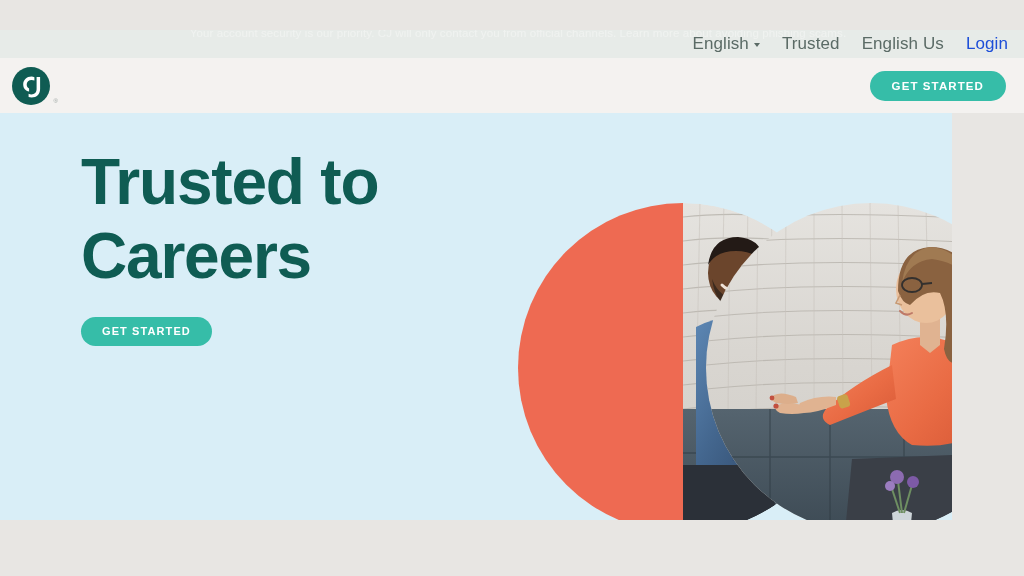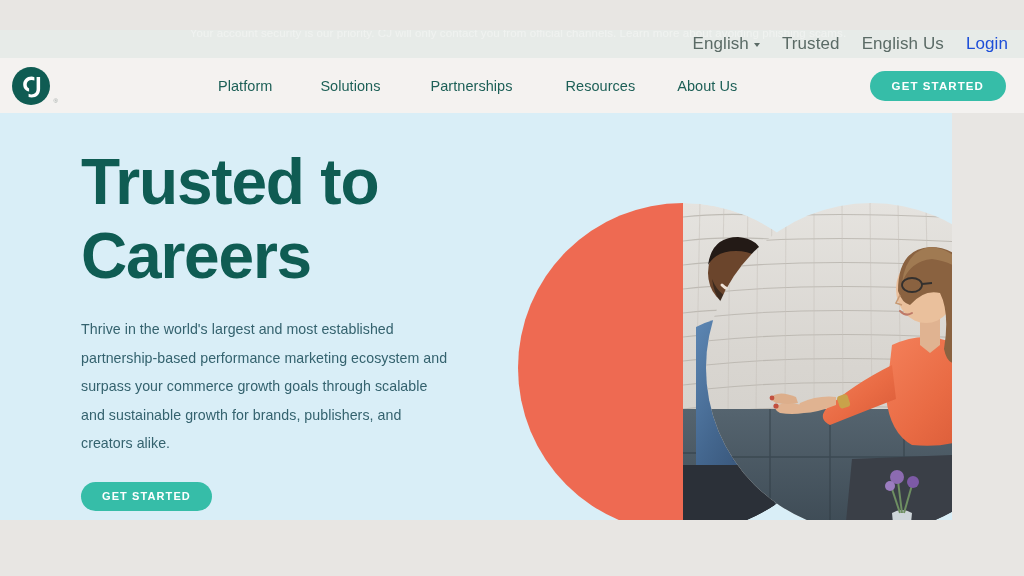--- a/index.html
+++ b/index.html
@@ -255,39 +255,31 @@
     <a class="logo-wrap" href="#">
       <div class="logo-circle">
         <svg width="38" height="38" viewBox="0 0 38 38" aria-hidden="true">
           <path d="M19.5 9.5 C14.8 9.5 11.2 12.8 11.2 17.4 C11.2 21.2 13.6 23.9 17.1 24.6 L17.1 21.4 C15.6 20.8 14.7 19.4 14.7 17.5 C14.7 14.9 16.7 12.9 19.6 12.9 C20.7 12.9 21.6 13.1 22.4 13.5 L22.4 10.2 C21.5 9.8 20.6 9.5 19.5 9.5 Z" fill="#ffffff"></path>
           <path d="M24.6 10.1 L24.6 22.0 C24.6 25.3 22.6 27.4 19.4 27.4 C18.3 27.4 17.4 27.2 16.6 26.8 L16.6 30.0 C17.5 30.3 18.5 30.5 19.6 30.5 C24.7 30.5 28.1 27.1 28.1 22.0 L28.1 10.1 Z" fill="#ffffff"></path>
         </svg>
       </div>
       <span class="logo-tm">®</span>
     </a>
 
-    <nav class="main-nav">
-      <a class="nav-item" href="#">Platform</a>
-      <a class="nav-item" href="#">Solutions</a>
-      <a class="nav-item" href="#">Partnerships</a>
-      <a class="nav-item" href="#">Resources</a>
-      <a class="nav-item" href="#">About Us</a>
-    </nav>
 
     <button class="header-cta">GET STARTED</button>
   </header>
 
   <section class="hero">
 
     <div class="hero-copy">
       <h1 class="hero-title">
         <span>Trusted to</span><br>
         <span>Careers</span>
       </h1>
-      <p class="hero-sub">Thrive in the world's largest and most established partnership-based performance marketing ecosystem and surpass your commerce growth goals through scalable and sustainable growth for brands, publishers, and creators alike.</p>
       <button class="hero-cta">GET STARTED</button>
     </div>
 
     <div class="hero-art">
       <svg width="524" height="407" viewBox="0 0 524 407" aria-hidden="true">
         <defs>
 
           <clipPath id="clipLeftCircle">
             <circle cx="183" cy="255" r="165"></circle>
           </clipPath>

